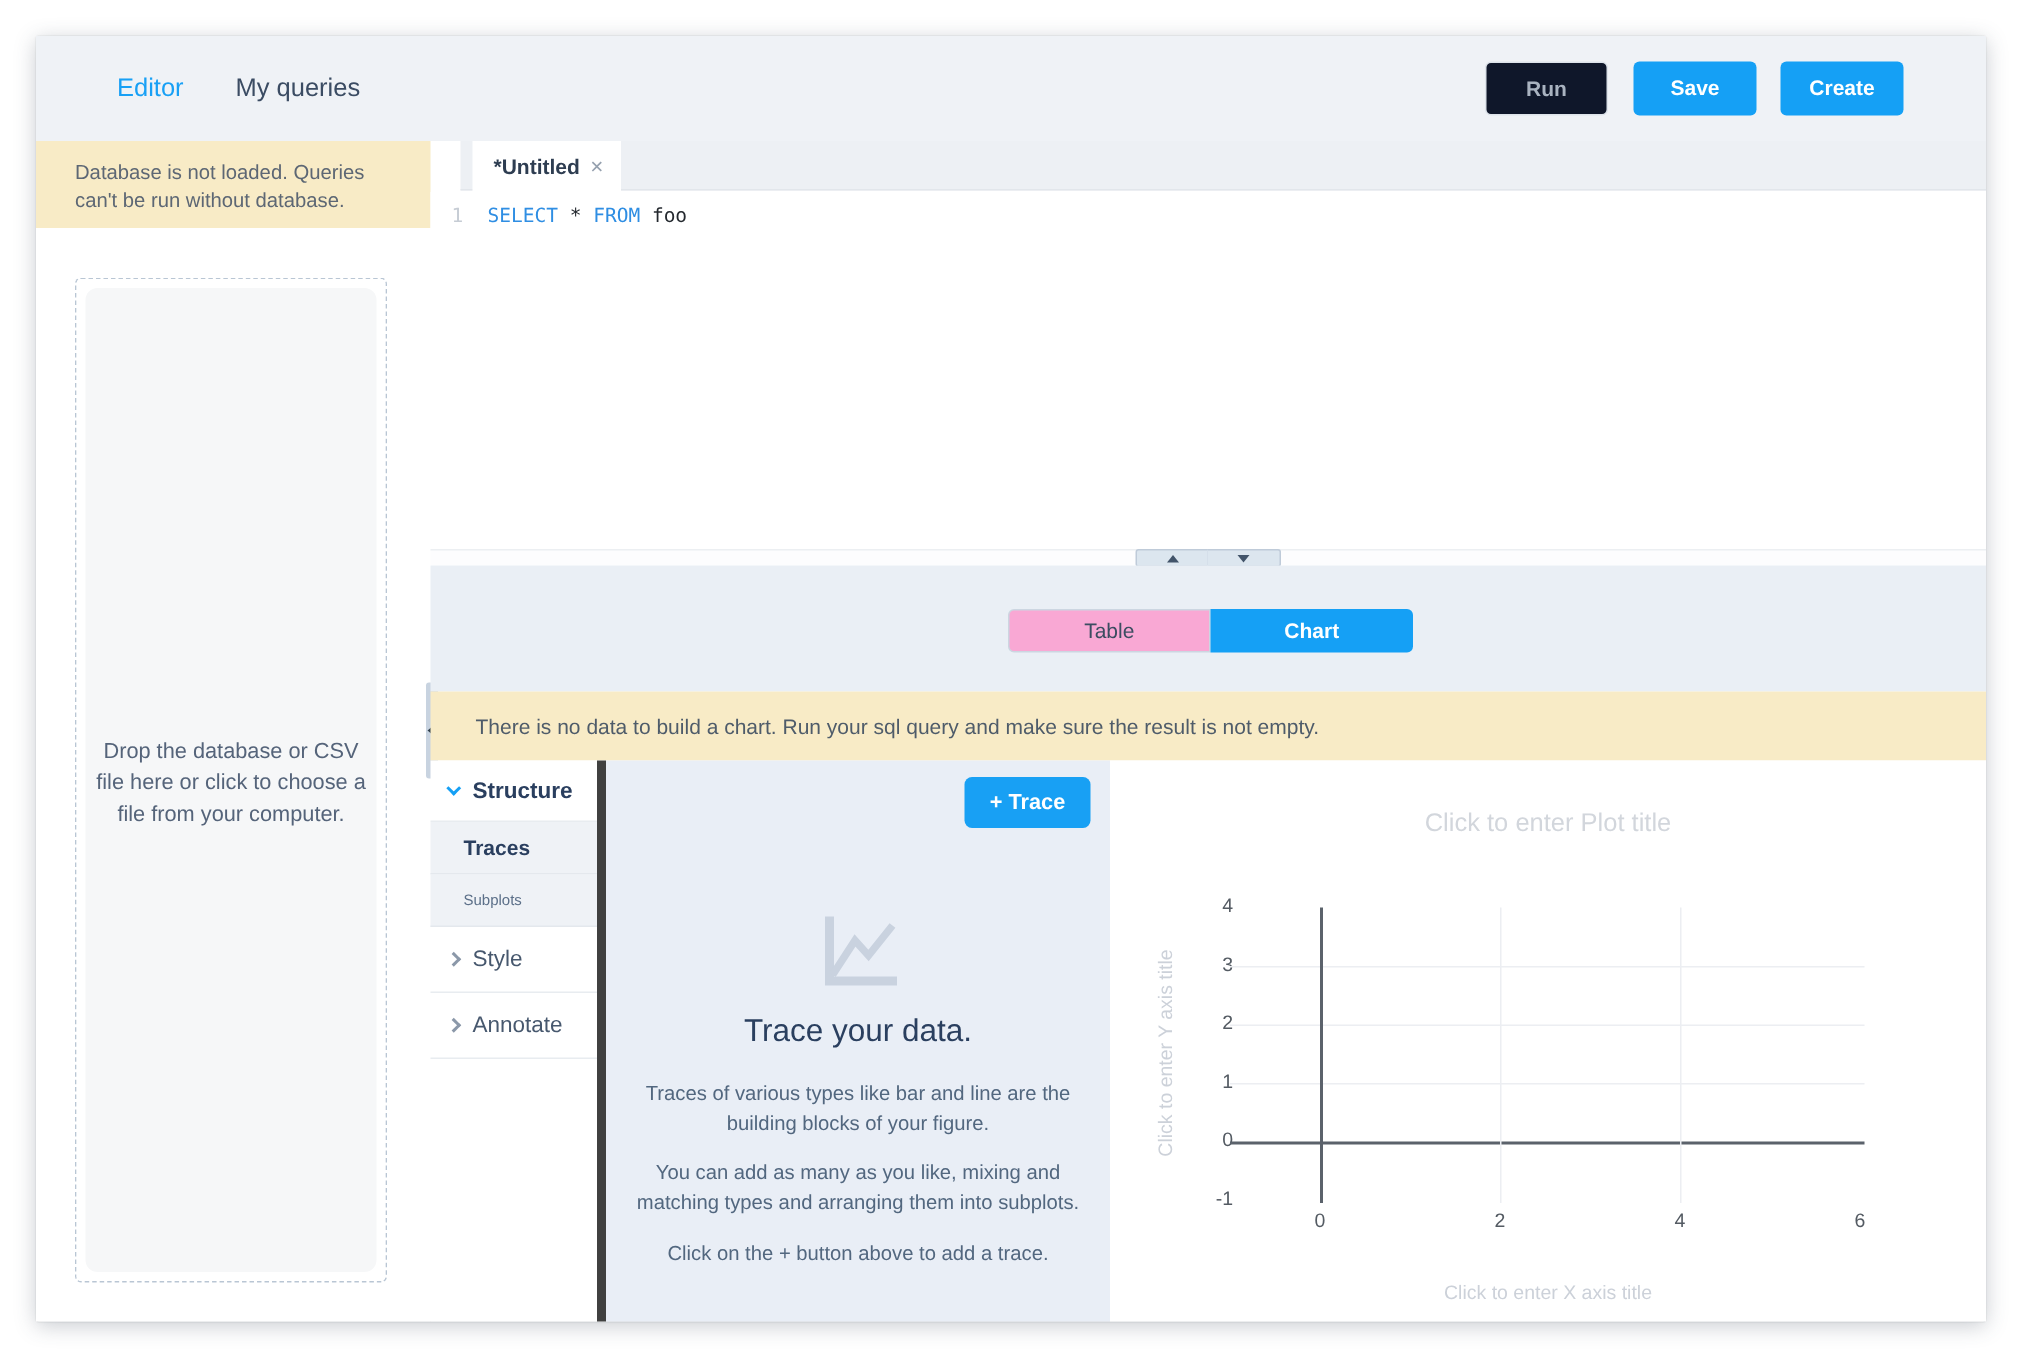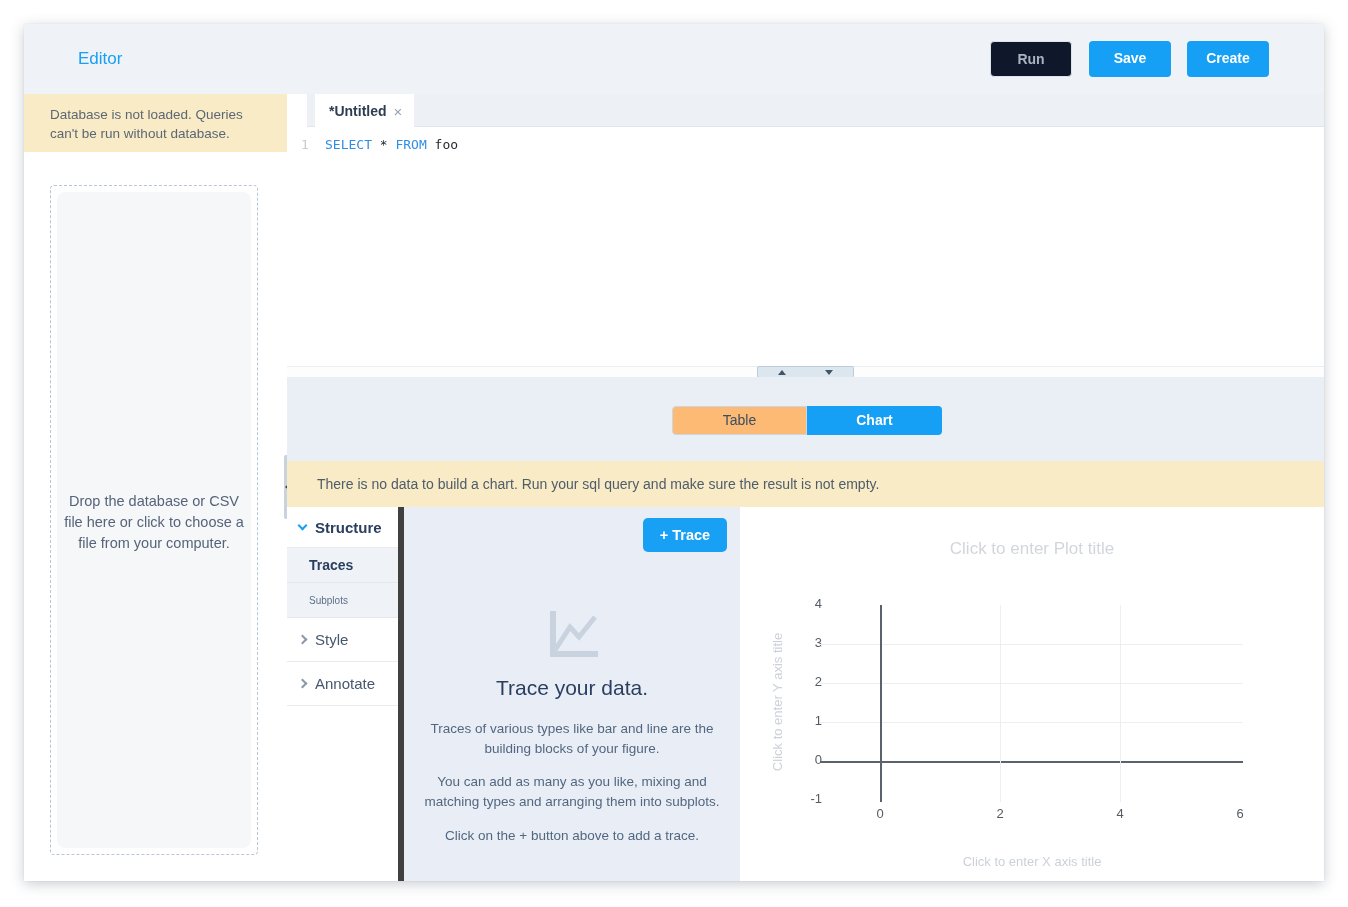--- a/index.html
+++ b/index.html
@@ -44,21 +44,21 @@
 
   .resizer { position:absolute; top:272px; left:0; right:0; height:11px; background:#fdfdfe; border-top:1px solid #eceff2; }
   .rs-btn { position:absolute; top:-1px; width:49px; height:12px; background:#dce6ef; border:1px solid #bfcbd9; cursor:pointer; }
   .rs-up { left:470px; border-radius:2px 0 0 2px; }
   .rs-down { left:518px; border-left:none; border-radius:0 2px 2px 0; }
   .tri-up { width:0; height:0; margin:3px auto 0; border-left:4px solid transparent; border-right:4px solid transparent; border-bottom:5px solid #42546a; }
   .tri-down { width:0; height:0; margin:3px auto 0; border-left:4px solid transparent; border-right:4px solid transparent; border-top:5px solid #42546a; }
 
   .results { position:absolute; top:283px; left:0; right:0; height:84px; background:#eaeff5; }
   .toggle { position:absolute; left:385px; top:29px; height:29px; display:flex; }
-  .toggle-table { width:135px; height:29px; background:#fdba74; border:1px solid #ccd6e1; border-radius:4px 0 0 4px;
+  .toggle-table { width:135px; height:29px; background:#f9a8d4; border:1px solid #ccd6e1; border-radius:4px 0 0 4px;
                   color:#3c4d61; font-size:14px; text-align:center; line-height:27px; cursor:pointer; }
   .toggle-chart { width:135px; height:29px; background:#15a0f5; border-radius:0 4px 4px 0; color:#fff; font-size:14px;
                   font-weight:600; text-align:center; line-height:29px; cursor:pointer; }
 
   .chart-warning { position:absolute; top:367px; left:0; right:0; height:46px; background:#f8ebc6;
                    font-size:14px; color:#4f5c6a; line-height:46px; padding-left:30px; }
 
   
   .chart-editor { position:absolute; top:413px; left:0; right:0; bottom:0; display:flex; }
   .ce-sidebar { width:117px; background:#fff; border-right:6px solid #404040; }
@@ -92,20 +92,21 @@
   .ytick { position:absolute; left:40px; width:42px; text-align:right; font-size:13px; color:#545b63; }
   .xtick { position:absolute; top:299px; width:40px; text-align:center; font-size:13px; color:#545b63; }
 </style>
 </head>
 <body>
 
 <div class="app">
 
   <div class="header">
     <span class="nav-link nav-editor">Editor</span>
+    <span class="nav-link nav-queries">My queries</span>
     <div class="hbtn hbtn-run">Run</div>
     <div class="hbtn hbtn-save">Save</div>
     <div class="hbtn hbtn-create">Create</div>
   </div>
 
   <div class="sidebar">
     <div class="sidebar-warning">Database is not loaded. Queries can't be run without database.</div>
     <div class="dropzone">
       <div class="dropzone-inner"></div>
       <div class="dropzone-text">Drop the database or CSV file here or click to choose a file from your computer.</div>

